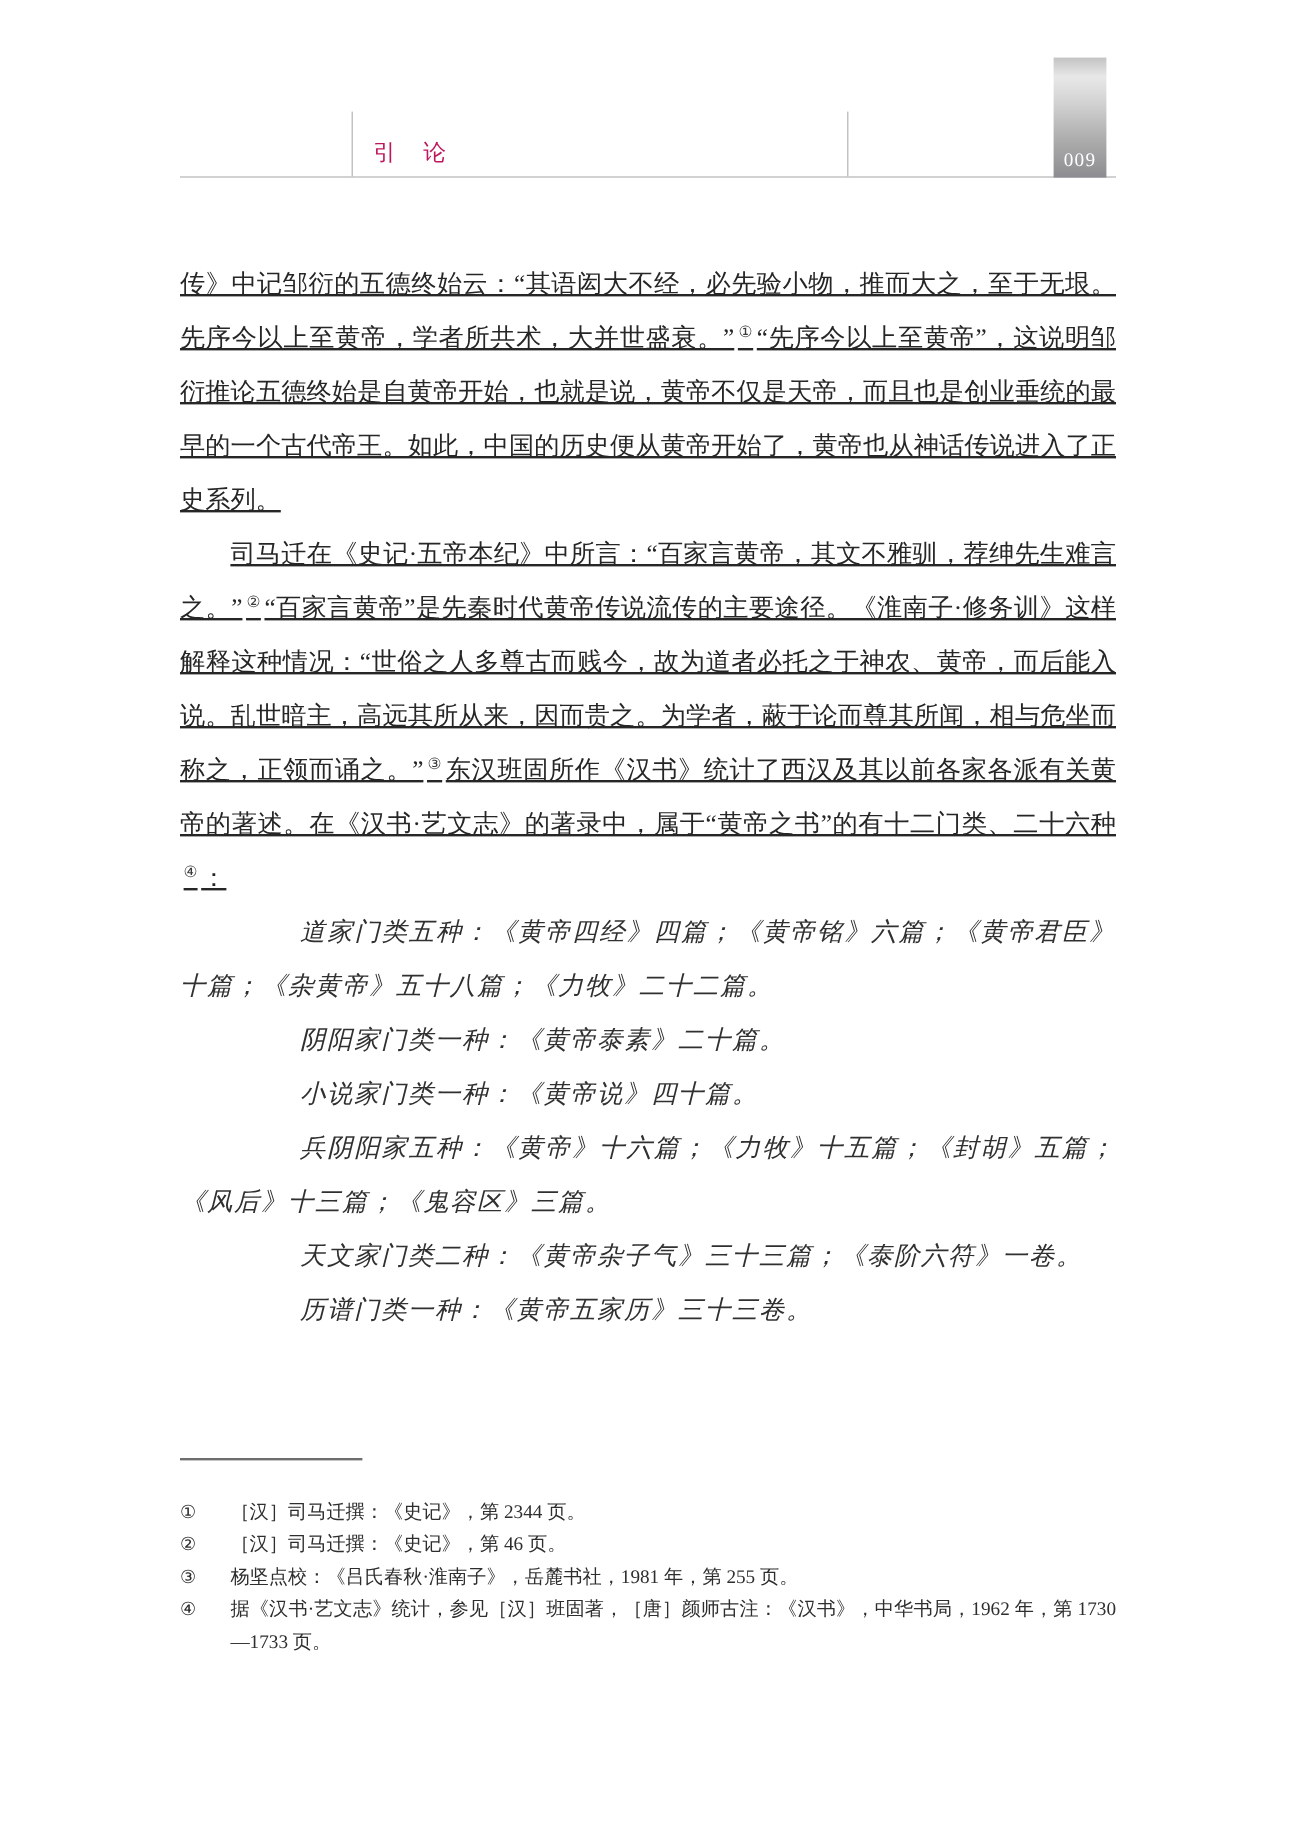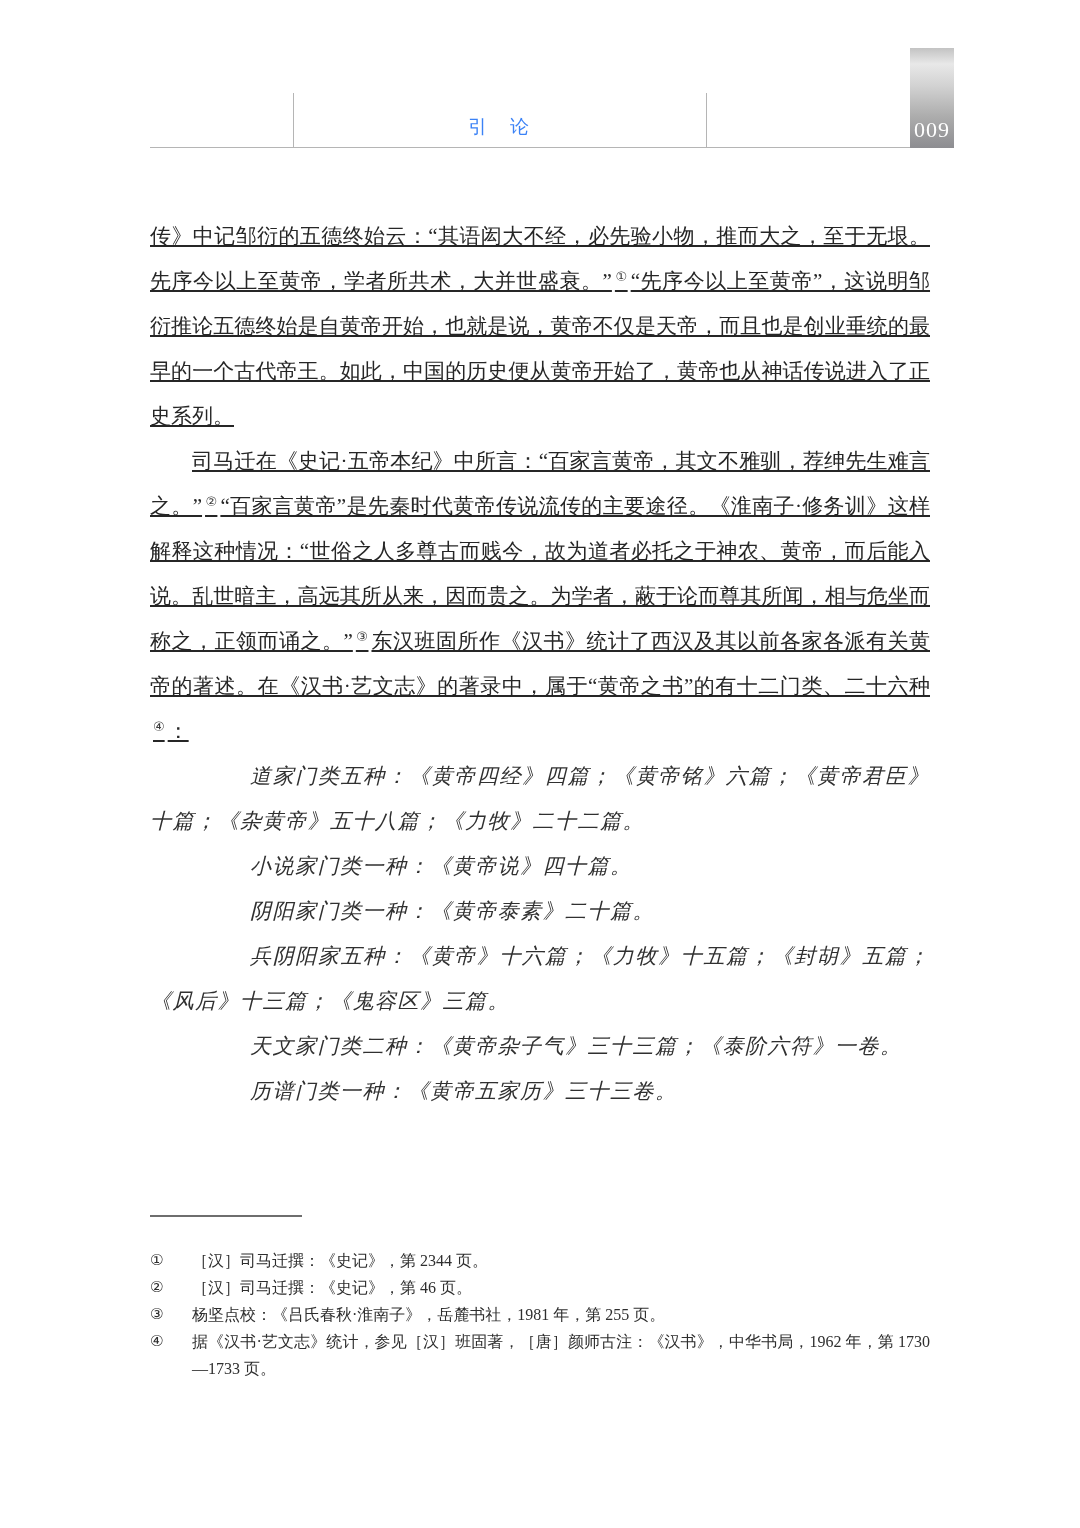--- a/index.html
+++ b/index.html
@@ -8,30 +8,30 @@
     background:#ffffff;overflow:hidden;
     font-family:"Liberation Serif","DejaVu Serif",serif;
     color:#262626;
   }
   
   .head-rule{position:absolute;left:150px;top:147px;width:780px;height:1px;background:#b5b5b5;}
   .head-tick{position:absolute;top:93px;width:1px;height:54px;background:#b5b5b5;}
   .tick-left{left:293px;}
   .tick-right{left:706px;}
   .head-title{
-    position:absolute;left:293px;top:114px;width:413px;
-    text-align:center;font-size:19px;color:#3b82f6;
+    position:absolute;left:311px;top:114px;width:413px;
+    font-size:19px;color:#be185d;
     word-spacing:14px;letter-spacing:2px;
   }
   .page-badge{
     position:absolute;left:878px;top:48px;width:44px;height:100px;
     background:linear-gradient(180deg,#c3c3c3 0%,#e8e8e8 16%,#d2d2d2 38%,#adadad 68%,#8d8d91 100%);
     display:flex;align-items:flex-end;justify-content:center;
     box-sizing:border-box;padding-bottom:5px;
-    color:#ffffff;font-size:22px;letter-spacing:1px;margin-left:32px;
+    color:#ffffff;font-size:16px;letter-spacing:1px;
   }
   
   .body-text{
     position:absolute;left:150px;top:214px;width:780px;
     font-size:21px;line-height:45px;
     text-align:justify;text-justify:inter-character;
   }
   .para{margin:0;padding:0;text-decoration:underline;}
   .para.indent{text-indent:2em;}
   sup.noteref{
@@ -66,22 +66,22 @@
   </div>
 
   <div class="body-text">
 
     <p class="para"><span>传》中记邹衍的五德终始云：“其语闳大不经，必先验小物，推而大之，至于无垠。先序今以上至黄帝，学者所共术，大并世盛衰。”</span><sup class="noteref">①</sup><span>“先序今以上至黄帝”，这说明邹衍推论五德终始是自黄帝开始，也就是说，黄帝不仅是天帝，而且也是创业垂统的最早的一个古代帝王。如此，中国的历史便从黄帝开始了，黄帝也从神话传说进入了正史系列。</span></p>
 
     <p class="para indent"><span>司马迁在《史记·五帝本纪》中所言：“百家言黄帝，其文不雅驯，荐绅先生难言之。”</span><sup class="noteref">②</sup><span>“百家言黄帝”是先秦时代黄帝传说流传的主要途径。《淮南子·修务训》这样解释这种情况：“世俗之人多尊古而贱今，故为道者必托之于神农、黄帝，而后能入说。乱世暗主，高远其所从来，因而贵之。为学者，蔽于论而尊其所闻，相与危坐而称之，正领而诵之。”</span><sup class="noteref">③</sup><span>东汉班固所作《汉书》统计了西汉及其以前各家各派有关黄帝的著述。在《汉书·艺文志》的著录中，属于“黄帝之书”的有十二门类、二十六种</span><sup class="noteref">④</sup><span>：</span></p>
 
     <div class="quote-block">
       <p>道家门类五种：《黄帝四经》四篇；《黄帝铭》六篇；《黄帝君臣》十篇；《杂黄帝》五十八篇；《力牧》二十二篇。</p>
+      <p>阴阳家门类一种：《黄帝泰素》二十篇。</p>
       <p>小说家门类一种：《黄帝说》四十篇。</p>
-      <p>阴阳家门类一种：《黄帝泰素》二十篇。</p>
       <p>兵阴阳家五种：《黄帝》十六篇；《力牧》十五篇；《封胡》五篇；《风后》十三篇；《鬼容区》三篇。</p>
       <p>天文家门类二种：《黄帝杂子气》三十三篇；《泰阶六符》一卷。</p>
       <p>历谱门类一种：《黄帝五家历》三十三卷。</p>
     </div>
   </div>
 
   <div class="footnotes">
     <div class="fn-rule"></div>
 
     <div class="fn-row">

